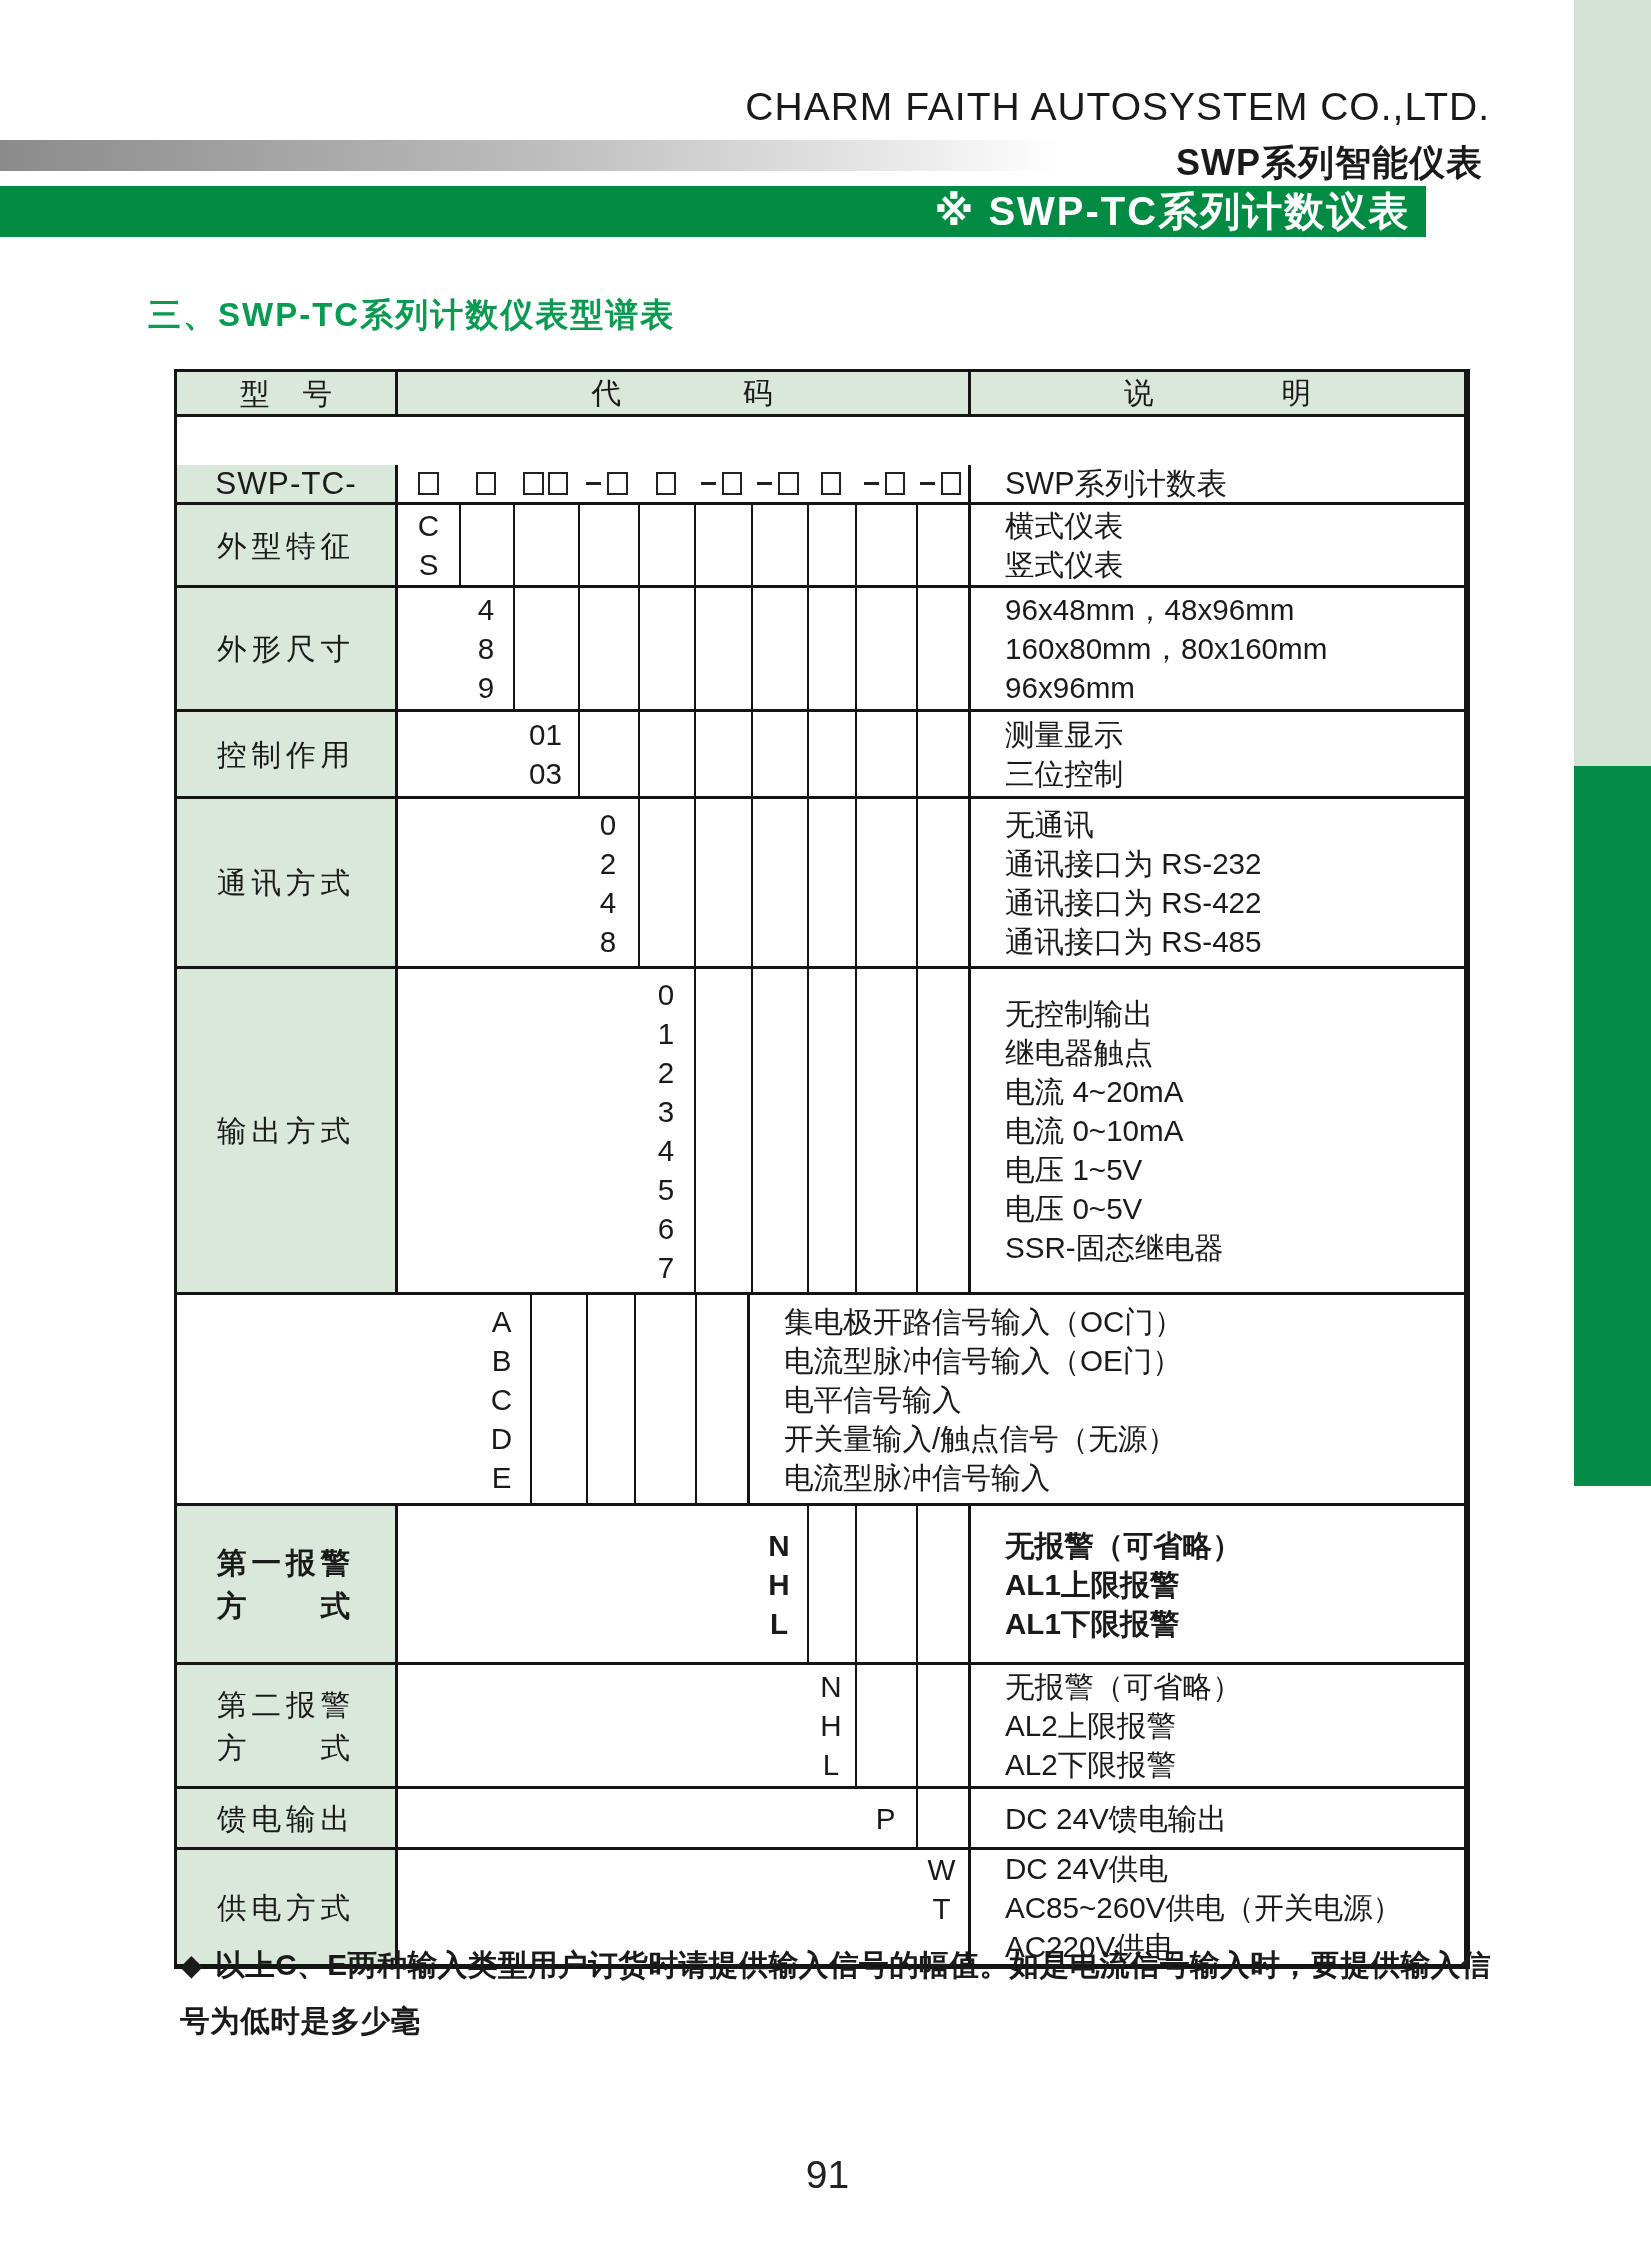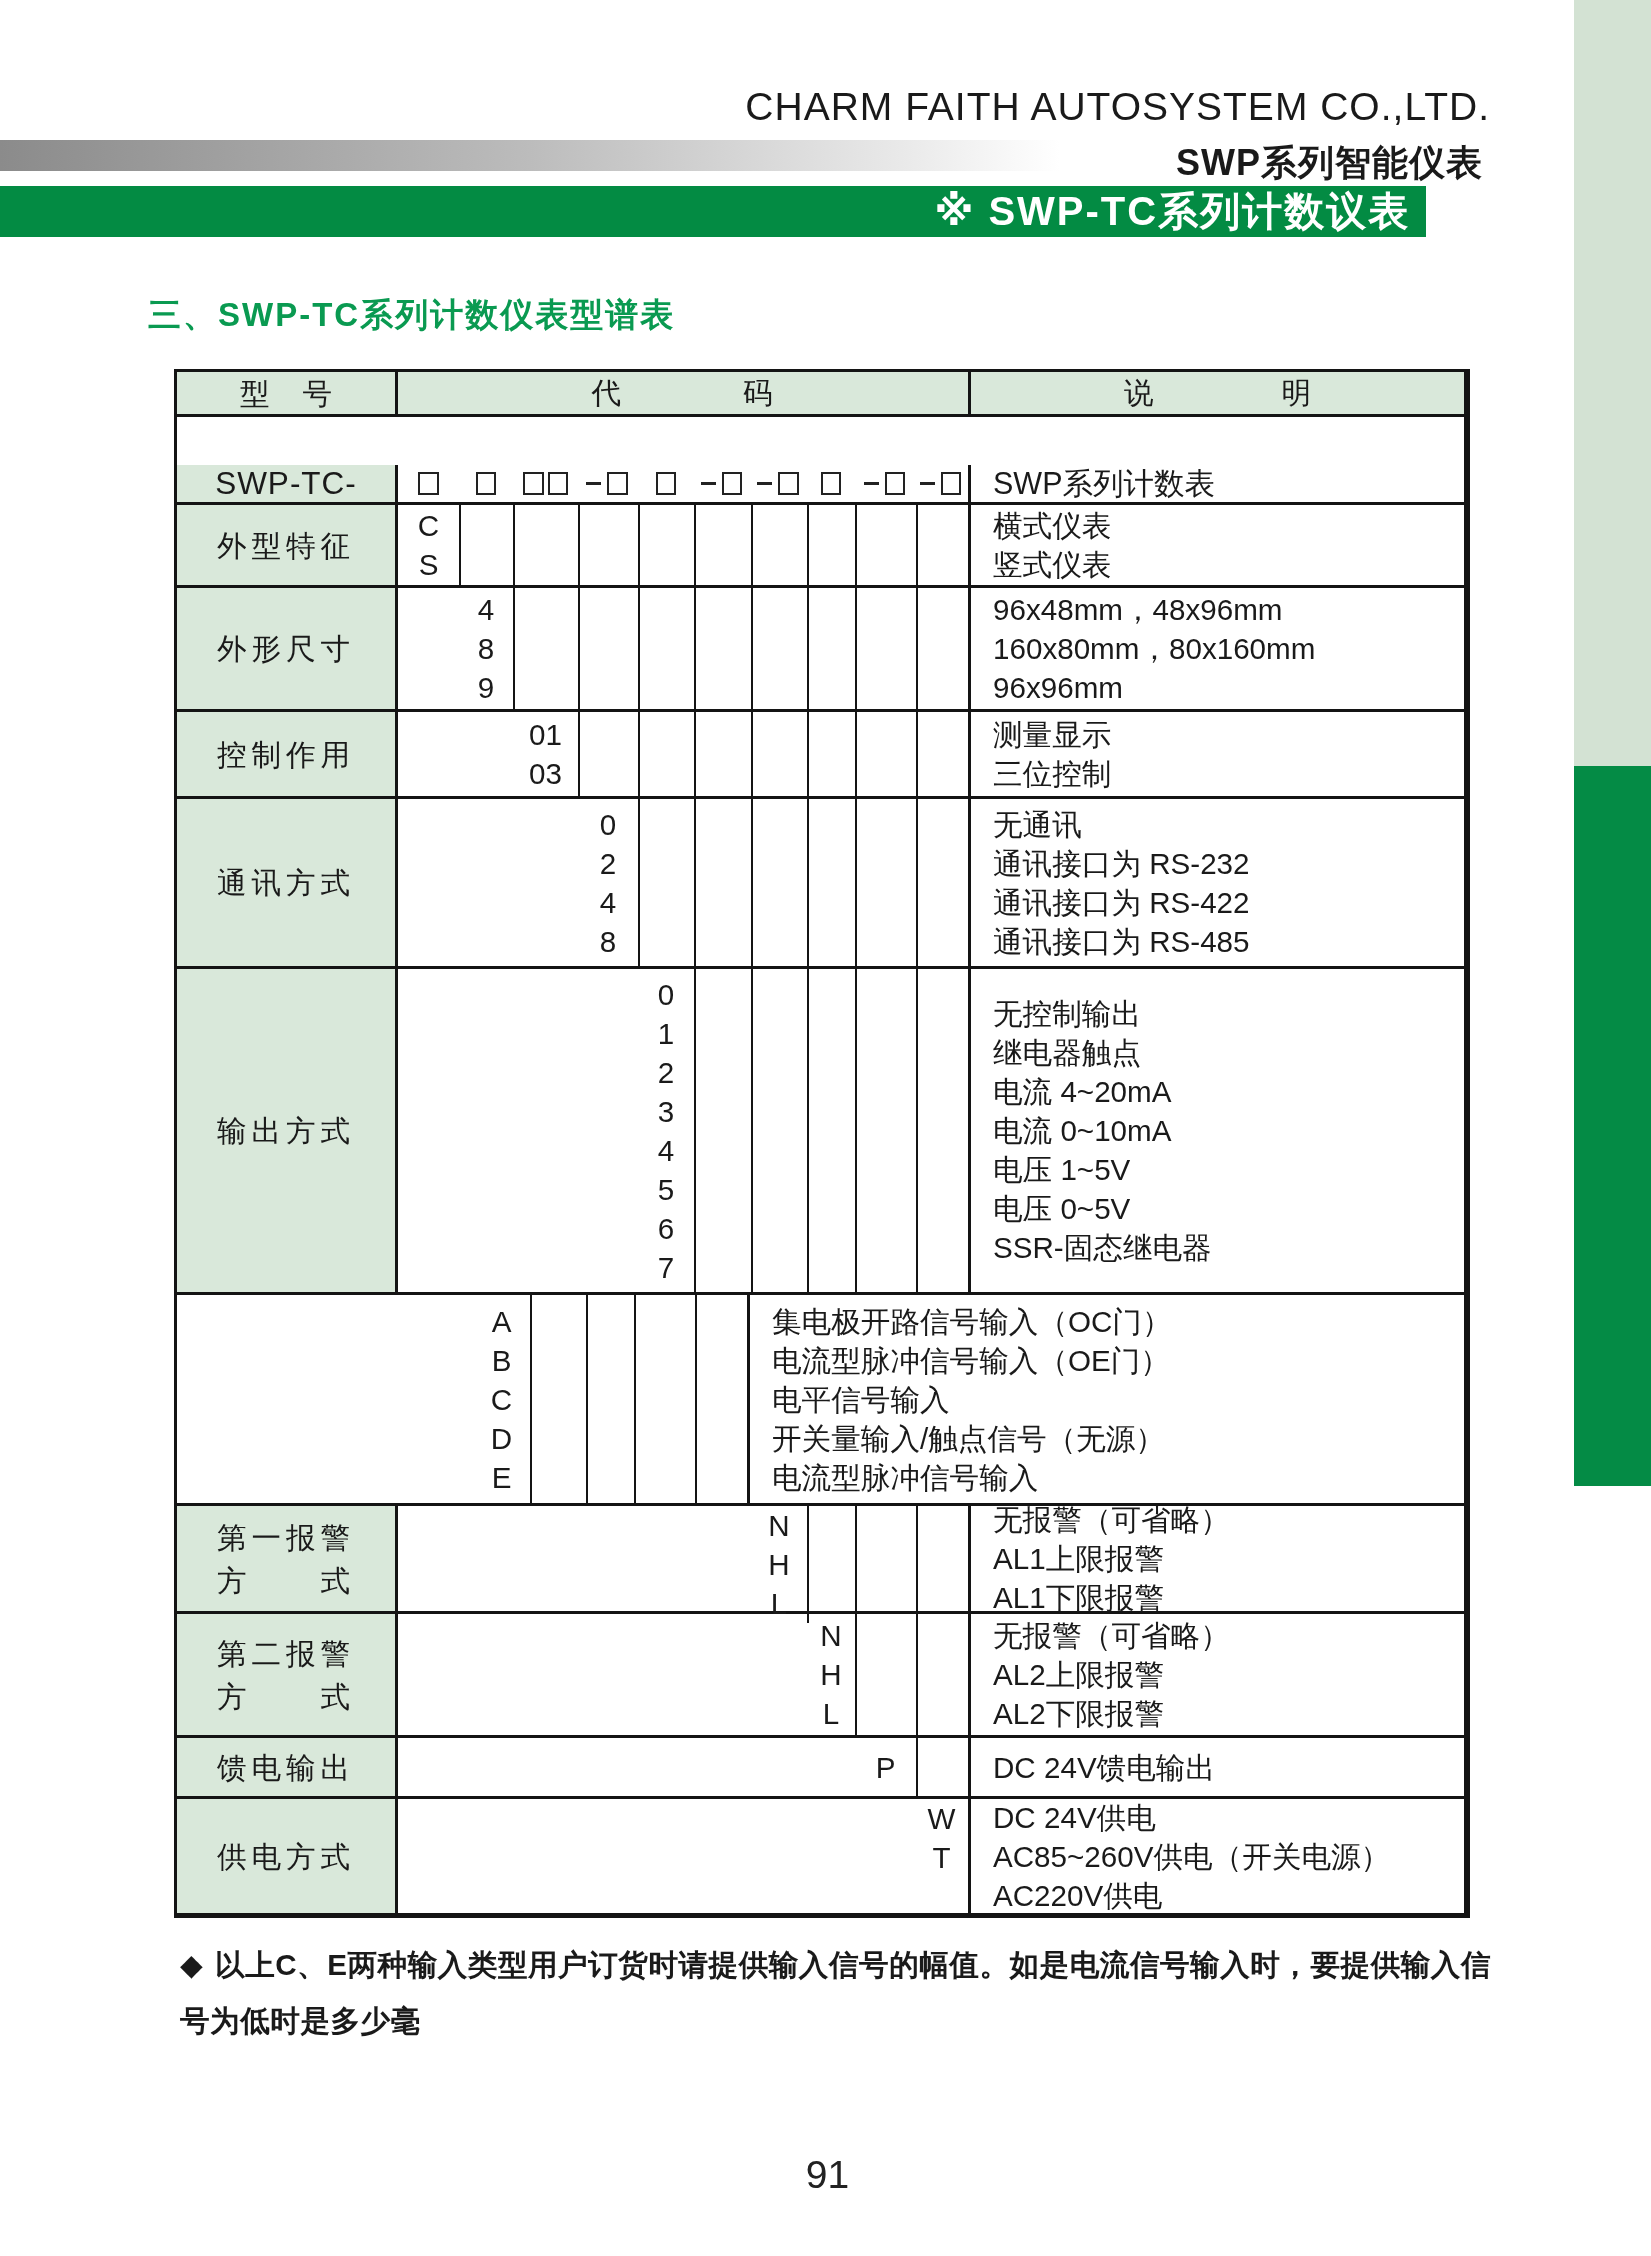--- a/index.html
+++ b/index.html
@@ -31,21 +31,21 @@
   .trow:last-child{border-bottom:none;}
   .cell{box-sizing:border-box;}
   .label{width:221px;flex:0 0 221px;background:var(--cell-green,#d9e8da);
          border-right:3.9px solid var(--border-black,#141414);
          display:flex;flex-direction:column;justify-content:center;align-items:center;
          font-size:29.6px;letter-spacing:4.9px;line-height:43px;}
   .code{width:570px;flex:0 0 570px;display:grid;
         grid-template-columns:61px 54px 65px 60px 56px 57px 56px 48px 61px 51px;}
   .desc{flex:1;border-left:3.9px solid var(--border-black,#141414);
         display:flex;flex-direction:column;justify-content:center;
-        padding-left:22px;font-size:29.6px;}
+        padding-left:34px;font-size:29.6px;}
   .desc div{height:39px;line-height:39px;white-space:nowrap;}
   .subcell{box-sizing:border-box;}
   .subcell.sep{border-left:2px solid var(--border-black,#141414);}
   .subcell.vals{display:flex;flex-direction:column;justify-content:center;align-items:center;
                 font-size:29.6px;}
   .subcell.vals div{height:39px;line-height:39px;}
 
   
   .thead{height:45px;}
   .thead .label,.thead .codehead,.thead .desc{background:var(--cell-green,#d9e8da);}
@@ -305,21 +305,21 @@
           <div class="subcell sep"></div>
         </div>
     <div class="cell desc">
           <div>集电极开路信号输入（OC门）</div>
           <div>电流型脉冲信号输入（OE门）</div>
           <div>电平信号输入</div>
           <div>开关量输入/触点信号（无源）</div>
           <div>电流型脉冲信号输入</div>
         </div>
   </div>
-      <div class="trow" style="height: 108px;">
+      <div class="trow" style="height: 159px; font-weight: bold;">
     <div class="cell label">
           <div>第一报警</div>
           <div>方　　式</div>
         </div>
     <div class="cell code">
           <div class="subcell"></div>
           <div class="subcell"></div>
           <div class="subcell"></div>
           <div class="subcell"></div>
           <div class="subcell"></div>

